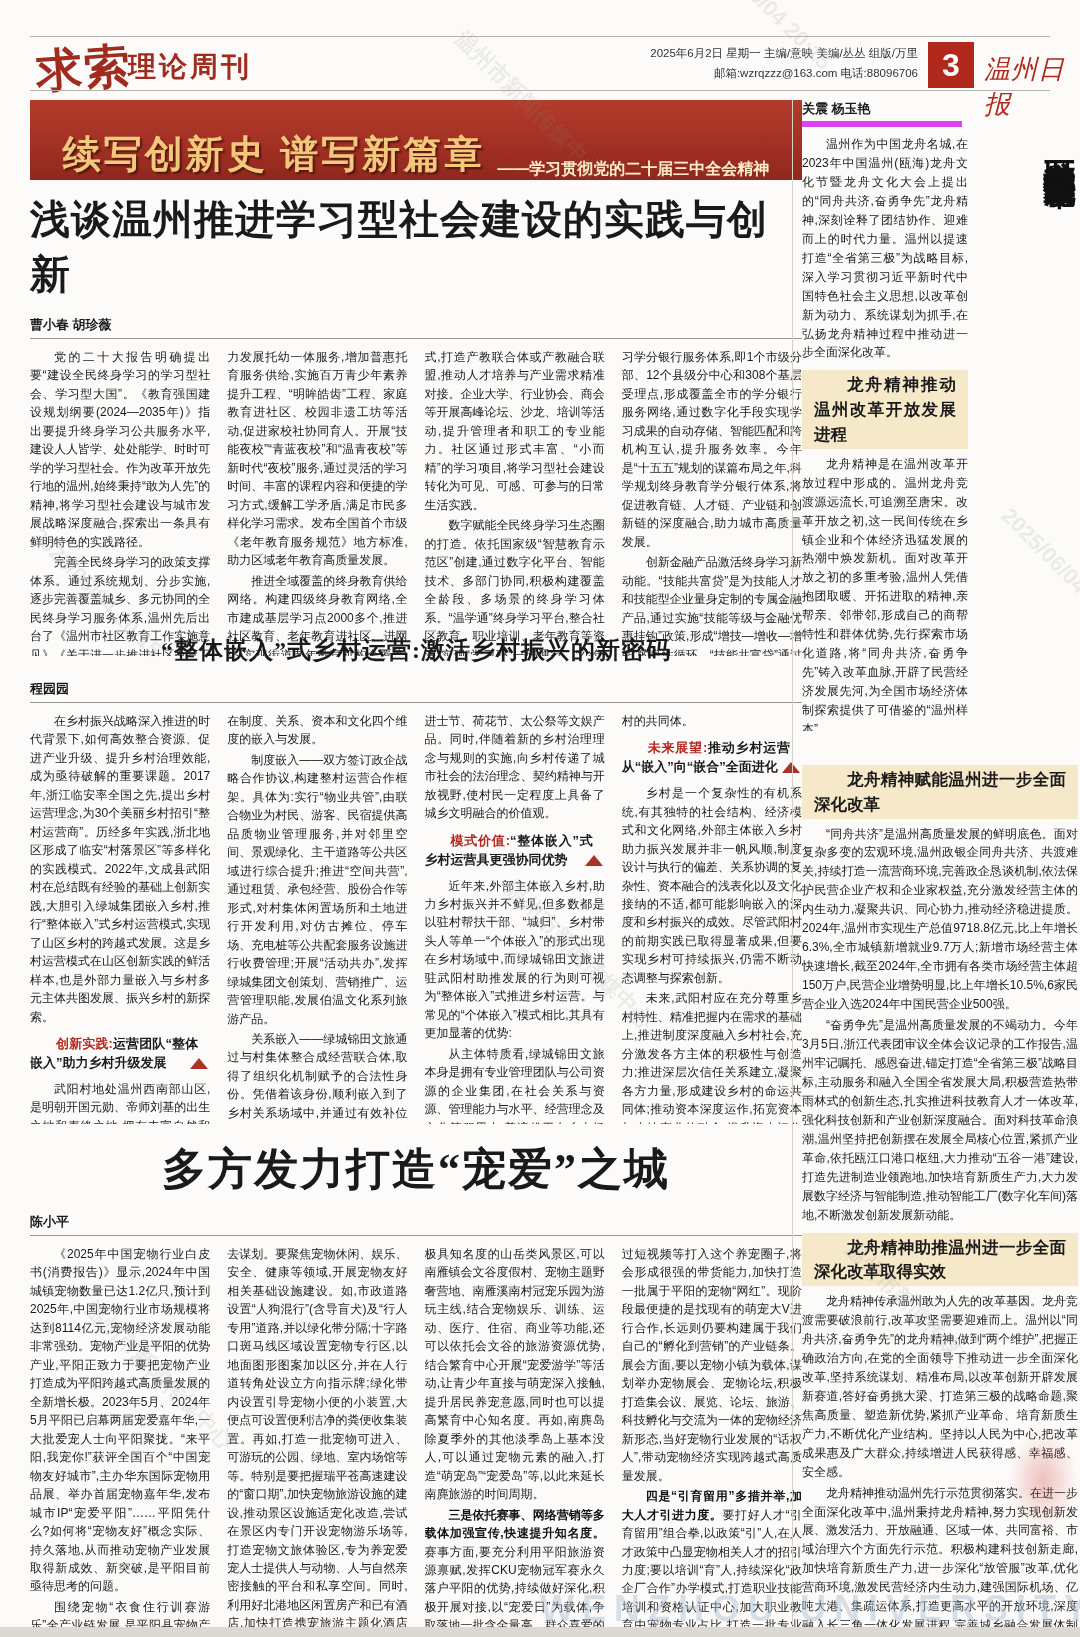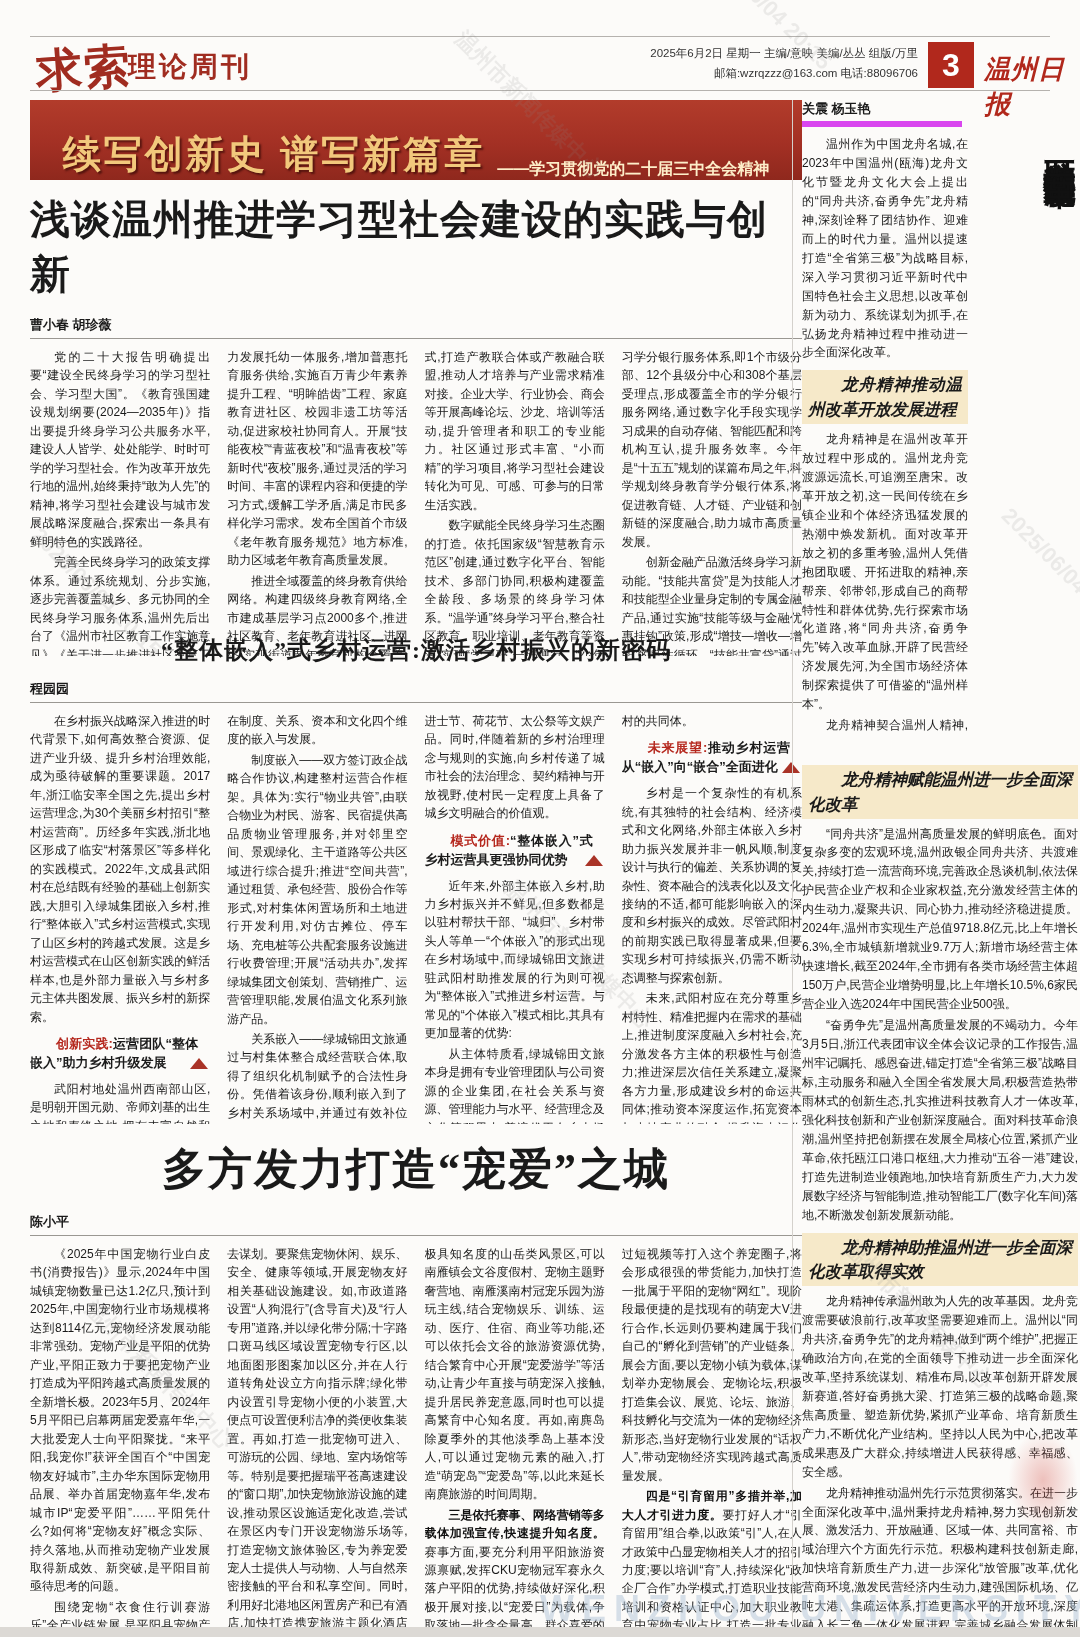--- a/index.html
+++ b/index.html
@@ -6,21 +6,21 @@
   .page{position:relative;width:1080px;height:1637px;background:#fcfbf9;overflow:hidden;
         font-family:"Liberation Sans","DejaVu Sans",sans-serif;color:#1a1a1a;outline:1px solid #c9c6c2;}
   
   .hr{position:absolute;height:1px;background:#b5b2ae;}
   .logo{position:absolute;left:36px;top:38px;font-family:"Liberation Serif","DejaVu Serif",serif;
         font-size:46px;font-weight:bold;color:#a02c20;transform:rotate(-4deg);letter-spacing:2px;}
   .section-name{position:absolute;left:128px;top:48px;font-size:28px;font-weight:900;color:#a02c20;letter-spacing:3px;}
   .dateline{position:absolute;left:430px;top:44px;width:488px;text-align:right;font-size:11.5px;color:#333;line-height:1.7;}
   .pagebox{position:absolute;left:928px;top:42px;width:46px;height:46px;background:#b1281c;color:#fff;
            font-size:32px;font-weight:bold;display:flex;align-items:center;justify-content:center;}
-  .paper-name{position:absolute;left:984px;top:52px;font-size:26px;color:#b1281c;font-weight:bold;
+  .paper-name{position:absolute;left:984px;top:52px;font-size:26px;color:#b1281c;font-weight:normal;
               font-family:"Liberation Serif",serif;font-style:italic;letter-spacing:1px;}
   
   .banner{position:absolute;left:30px;top:100px;width:772px;height:80px;
           background:linear-gradient(180deg,#b23c2b 0%,#a33024 55%,#8f281d 100%);
           display:flex;align-items:flex-end;justify-content:center;gap:12px;}
   .banner-main{font-size:38px;font-weight:900;color:#f2c87c;font-family:"Liberation Serif",serif;
                letter-spacing:3px;text-shadow:2px 2px 2px rgba(50,8,4,.65);}
   .banner-sub{font-size:16px;font-weight:bold;color:#fdeec9;padding-top:16px;}
   
   .kicker{text-align:center;font-size:20px;font-weight:bold;margin:0 0 8px;}
@@ -51,21 +51,21 @@
   .v-divider{position:absolute;left:792px;top:100px;width:1px;height:1525px;background:#d4d1cc;}
   .sidebar{position:absolute;left:802px;top:100px;width:276px;}
   .sb-byline{font-size:13px;font-weight:bold;border-bottom:6px solid #d946ef;width:160px;padding-bottom:3px;}
   .sb-top{display:flex;margin-top:8px;}
   .sb-textcol{width:166px;height:596px;overflow:hidden;}
   .sb-textcol p,.sb-bottom p{margin:0 0 2px;text-indent:2em;text-align:justify;font-size:12px;line-height:1.58;}
   .sb-vert{width:102px;height:612px;margin-left:6px;writing-mode:vertical-rl;text-orientation:upright;
            font-size:32px;font-weight:900;line-height:1.05;letter-spacing:1px;color:#111;overflow:hidden;}
   .sb-bottom{margin-top:10px;height:898px;overflow:hidden;}
   .sbh{background:#f6e9c9;font-size:16.5px !important;font-weight:bold;line-height:1.5 !important;
-       padding:2px 6px;margin:8px 0 6px !important;font-style:italic;}
+       padding:2px 12px;margin:8px 0 6px !important;}
   
   .wm{position:absolute;color:#8a8a8a;opacity:.14;font-size:22px;font-weight:bold;
       transform:rotate(45deg);white-space:nowrap;pointer-events:none;}
   .wm-bottom{position:absolute;left:540px;top:1588px;font-size:36px;font-weight:900;letter-spacing:8px;
       color:#a9bfd4;opacity:.45;pointer-events:none;white-space:nowrap;}
   .red-smudge{position:absolute;left:1008px;top:1430px;width:70px;height:100px;border-radius:40%;
       background:radial-gradient(ellipse,rgba(200,40,30,.28),rgba(200,40,30,0) 70%);pointer-events:none;}
   .bottom-strip{position:absolute;left:0;bottom:0;width:100%;height:10px;background:#dcd9d5;}
 </style>
 </head>

